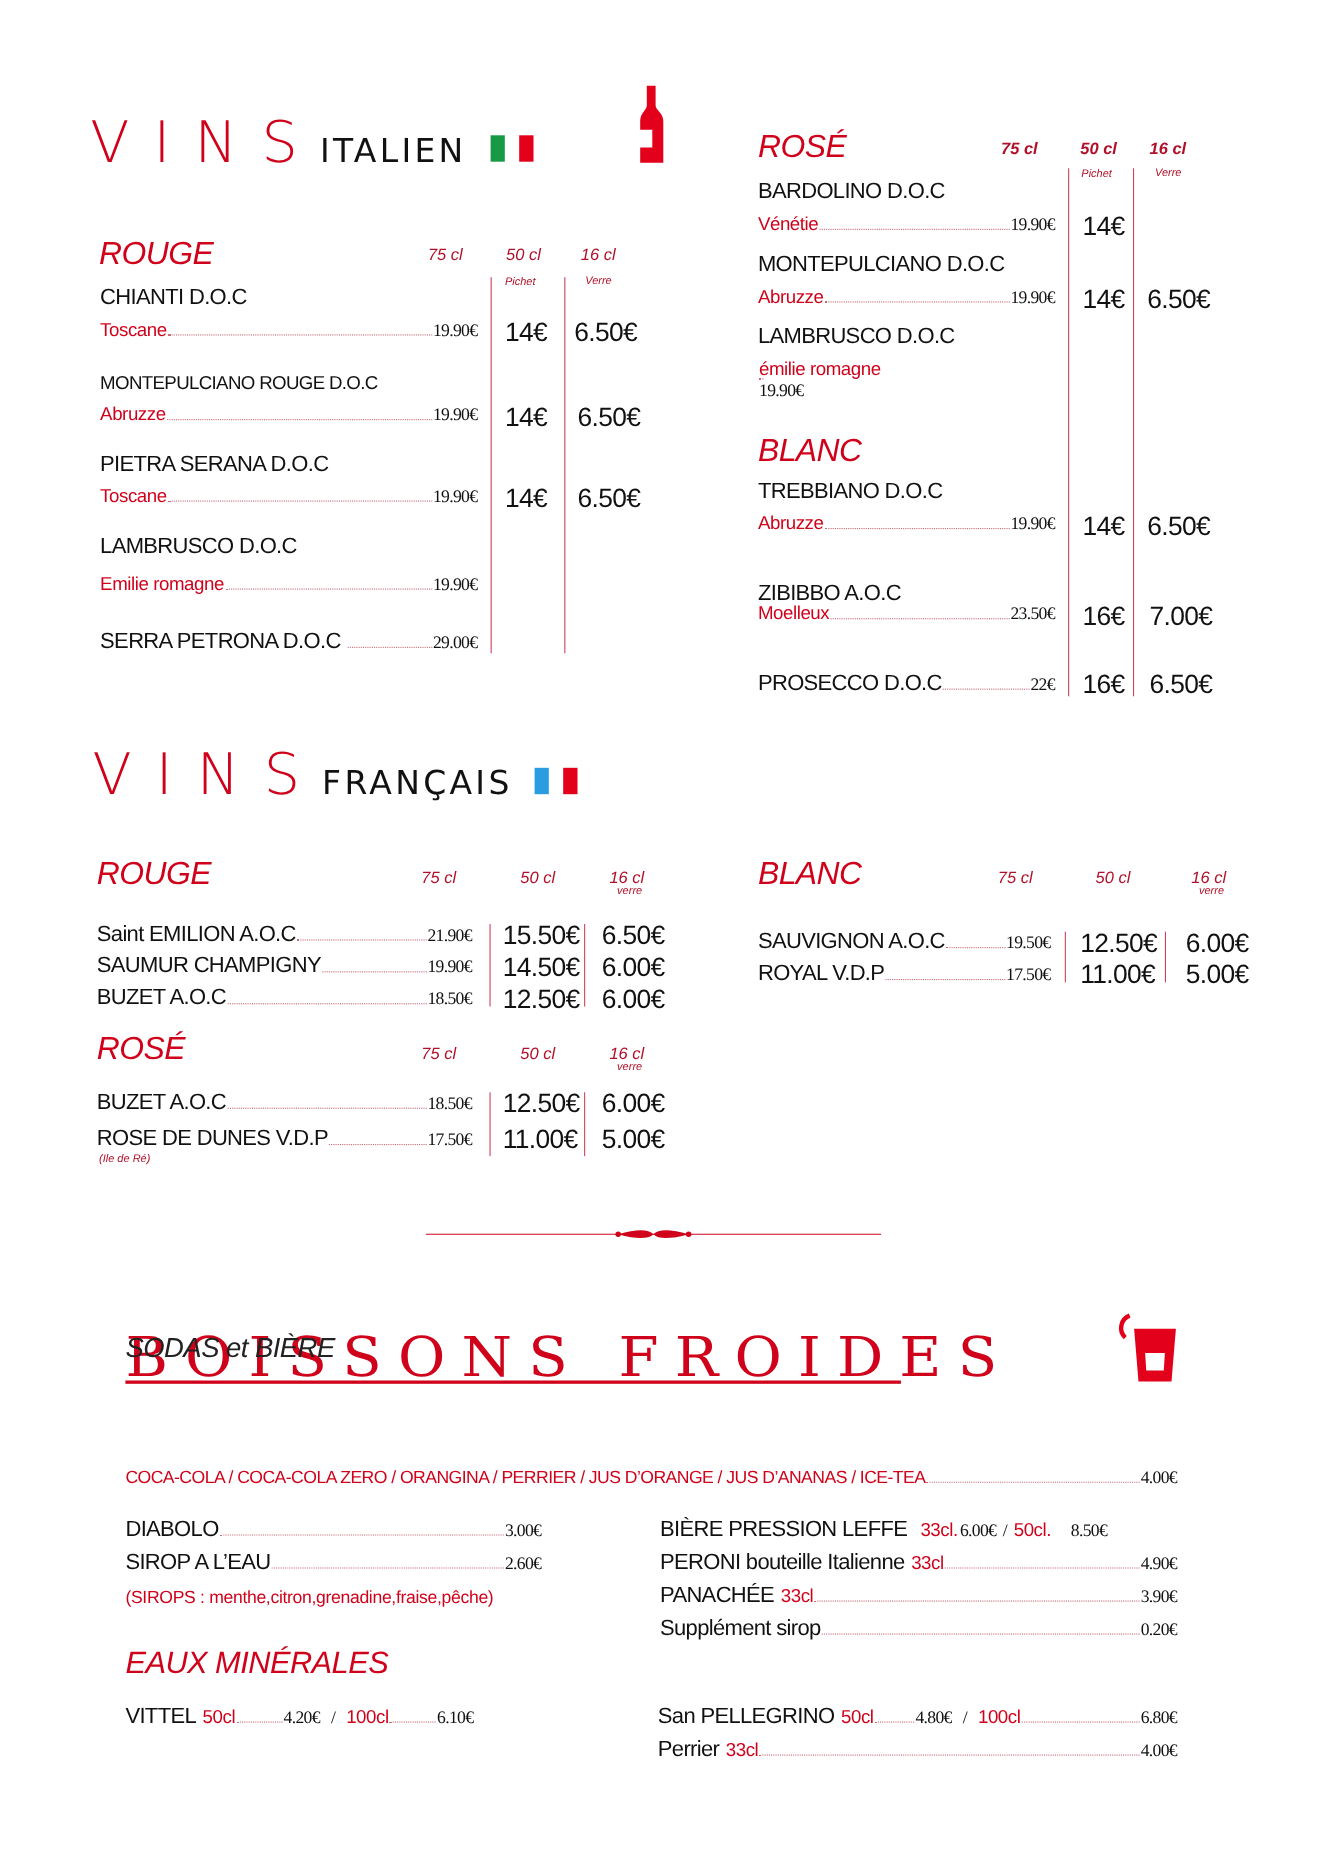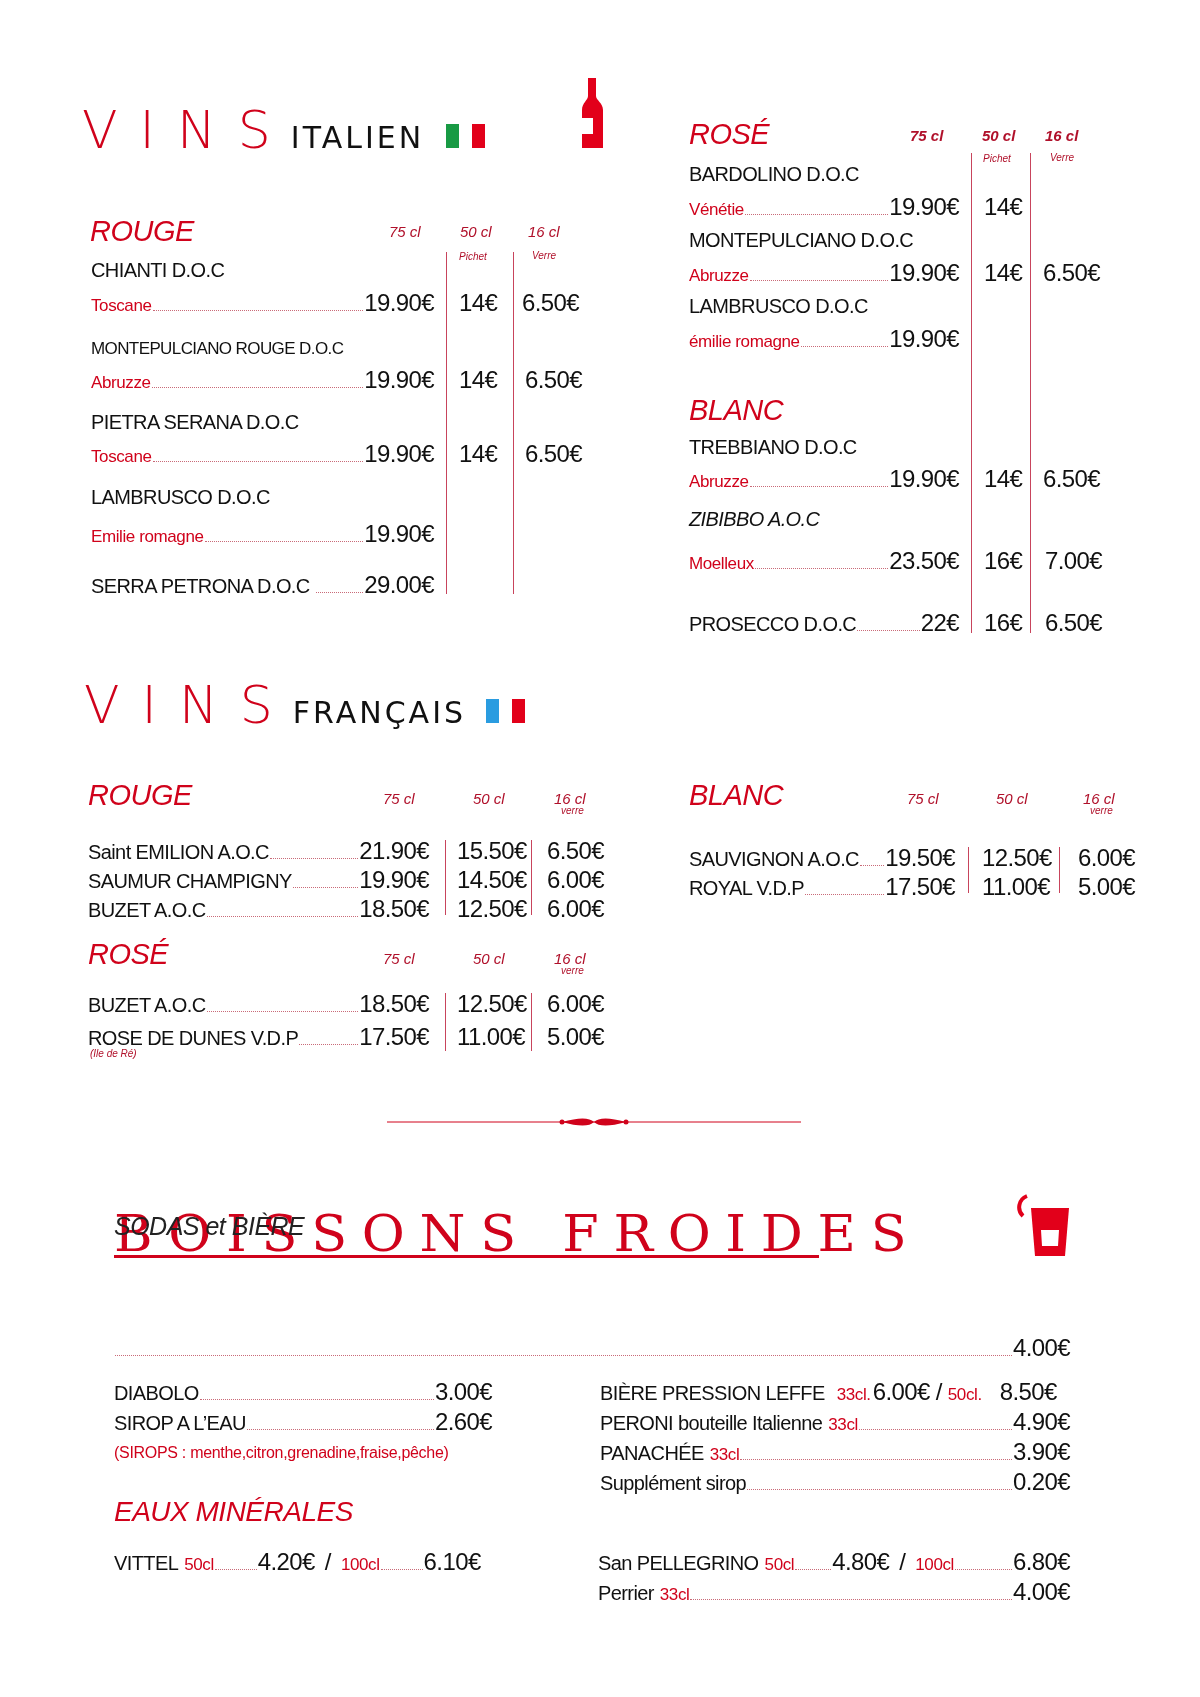--- a/index.html
+++ b/index.html
@@ -9,21 +9,21 @@
   .vins-sub{font-family:"DejaVu Sans",sans-serif;font-size:30px;letter-spacing:3px;color:#111;line-height:1;}
   .flag{display:inline-block;width:13px;height:24px;}
   .cat{font-style:italic;color:#d0021b;font-size:29px;letter-spacing:-0.5px;line-height:1;}
   .colh{font-style:italic;color:#b0102a;font-size:15px;line-height:1;}
   .colsub{font-style:italic;color:#b0102a;font-size:10px;line-height:1;}
   .wname{font-size:20px;letter-spacing:-0.6px;line-height:1;white-space:nowrap;}
   .row{display:flex;align-items:baseline;white-space:nowrap;line-height:1;}
   .row .lbl{font-size:20px;letter-spacing:-0.6px;}
   .row .reg{font-size:17px;color:#d0021b;letter-spacing:-0.4px;}
   .row .dots{flex:1;border-bottom:1px dotted #c96a78;margin:0 1px 3px 1px;min-width:4px;}
-  .row .price{font-size:24px;letter-spacing:-0.6px;}
+  .row .price{font-size:16px;letter-spacing:-0.6px;font-family:Liberation Serif, serif;}
   .p{font-size:24px;letter-spacing:-0.6px;line-height:1;white-space:nowrap;}
   .vline{position:absolute;width:1px;background:#c8445c;}
   .small-red{font-size:15px;color:#d0021b;}
   .tiny{font-style:italic;font-size:10px;color:#b0102a;}
   .bf-title{font-family:"DejaVu Serif",serif;color:#d0021b;font-size:50px;letter-spacing:14px;line-height:1;transform:scaleX(1.05);transform-origin:left;}
   .subhead{font-style:italic;font-size:25px;color:#222;letter-spacing:-0.5px;}
 </style>
 </head>
 <body>
 
@@ -111,37 +111,37 @@
 <div class="abs wname" style="left:689px;top:230px;">MONTEPULCIANO D.O.C</div>
 <div class="abs row" style="left:689px;top:261px;width:270px;">
   <span class="reg">Abruzze</span>
     <span class="dots"></span>
     <span class="price">19.90€</span>
 </div>
 <div class="abs p" style="left:984px;top:261px;">14€</div>
 <div class="abs p" style="left:1043px;top:261px;">6.50€</div>
 
 <div class="abs wname" style="left:689px;top:296px;">LAMBRUSCO D.O.C</div>
-<div class="abs row" style="left:689px;top:327px;width:270px;">
+<div class="abs row" style="left:689px;top:327px;width:270px;flex-direction:column;">
   <span class="reg">émilie romagne</span>
     <span class="dots"></span>
     <span class="price">19.90€</span>
 </div>
 
 <div class="abs cat" style="left:689px;top:396px;">BLANC</div>
 <div class="abs wname" style="left:689px;top:437px;">TREBBIANO D.O.C</div>
 <div class="abs row" style="left:689px;top:467px;width:270px;">
   <span class="reg">Abruzze</span>
     <span class="dots"></span>
     <span class="price">19.90€</span>
 </div>
 <div class="abs p" style="left:984px;top:467px;">14€</div>
 <div class="abs p" style="left:1043px;top:467px;">6.50€</div>
 
-<div class="abs wname" style="left:689px;top:509px;font-style:italic;">ZIBIBBO A.O.C</div>
+<div class="abs wname" style="left:689px;top:529px;">ZIBIBBO A.O.C</div>
 <div class="abs row" style="left:689px;top:549px;width:270px;">
   <span class="reg">Moelleux</span>
     <span class="dots"></span>
     <span class="price">23.50€</span>
 </div>
 <div class="abs p" style="left:984px;top:549px;">16€</div>
 <div class="abs p" style="left:1045px;top:549px;">7.00€</div>
 
 <div class="abs row" style="left:689px;top:611px;width:270px;">
   <span class="lbl">PROSECCO D.O.C</span>
@@ -252,20 +252,21 @@
 <div class="abs" style="left:1013px;top:1192px;">
   <svg width="60" height="66" viewBox="0 0 60 66">
     <path d="M14 4 A12 12 0 0 0 10 24" stroke="#e2001a" stroke-width="4" fill="none"></path>
     <path d="M18 16 H56 L52 64 H22 Z" fill="#e2001a"></path>
     <path d="M28 38 H46 L45 54 H29 Z" fill="#fff"></path>
   </svg>
 </div>
 <div class="abs subhead" style="left:114px;top:1212px;">SODAS et BIÈRE</div>
 
 <div class="abs row" style="left:114px;top:1336px;width:956px;">
+  <span class="reg" style="font-size:16px;letter-spacing:-0.5px;">COCA-COLA / COCA-COLA ZERO / ORANGINA / PERRIER / JUS D’ORANGE / JUS D’ANANAS / ICE-TEA</span>
     <span class="dots"></span>
     <span class="price">4.00€</span>
 </div>
 
 <div class="abs row" style="left:114px;top:1380px;width:378px;">
   <span class="lbl">DIABOLO</span>
     <span class="dots"></span>
     <span class="price">3.00€</span>
 </div>
 <div class="abs row" style="left:114px;top:1410px;width:378px;">

